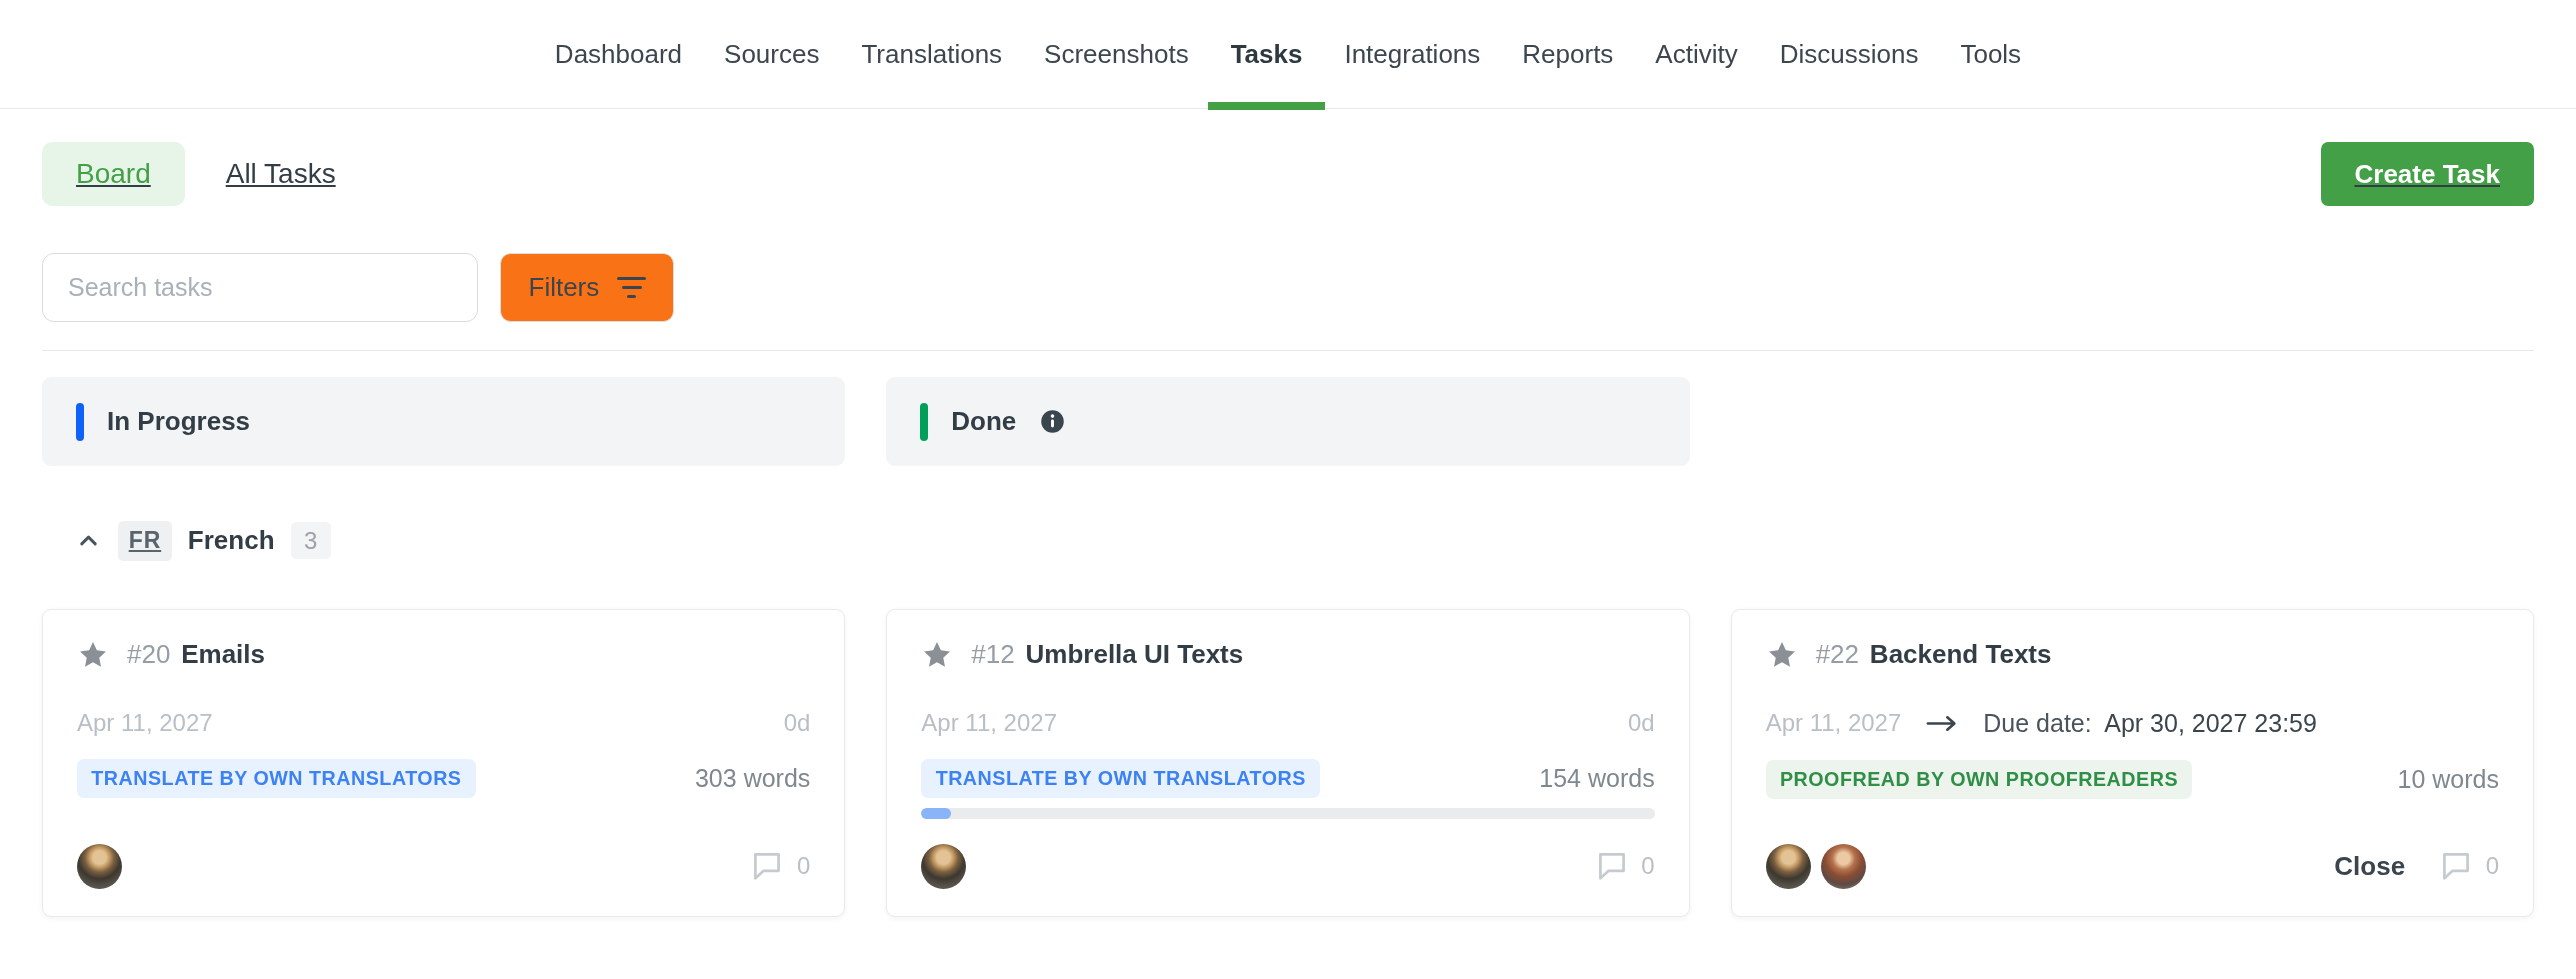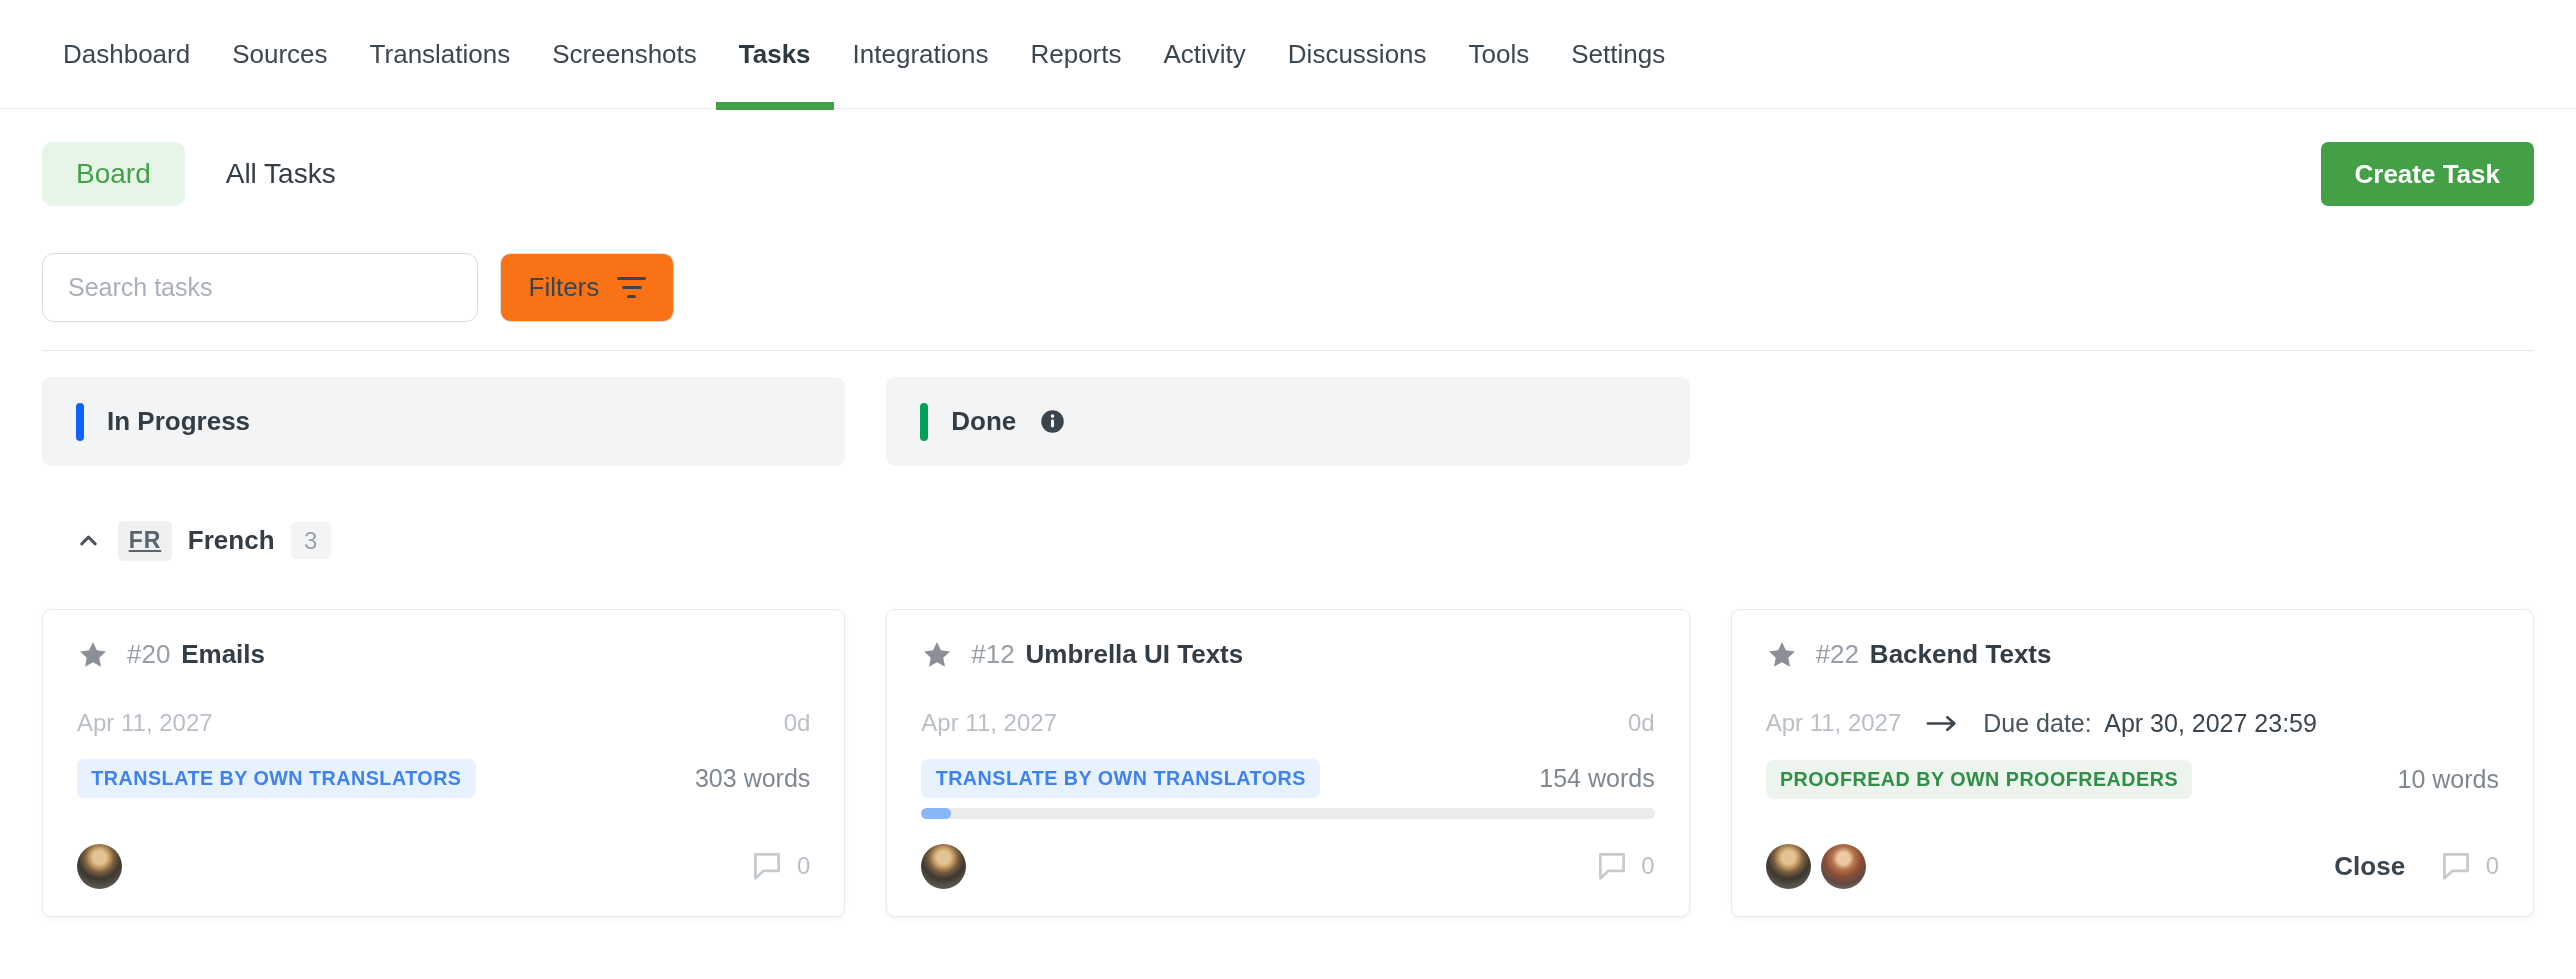--- a/index.html
+++ b/index.html
@@ -1,25 +1,25 @@
 <!DOCTYPE html>
 <html style="font-size:14.3px"><head>
 <meta charset="utf-8">
 <style>
   * { margin:0; padding:0; box-sizing:border-box; }
   html,body { width:2576px; height:979px; background:#ffffff; font-family:"Liberation Sans", sans-serif; color:#333d46; overflow:hidden; }
 
   
-  .nav { display:flex; align-items:center; gap:42px; height:109px; padding:0 63px; border-bottom:1.8px solid #e7e9ea; }
+  .nav { display:flex; align-items:center; gap:42px; height:109px; padding:0 63px; border-bottom:1.8px solid #e7e9ea;justify-content:center; }
   .nav-item { position:relative; height:100%; display:flex; align-items:center; font-size:26px; color:#3c464f; cursor:pointer; white-space:nowrap; }
   .nav-item.active { font-weight:700; color:#2f3940; }
   .nav-item.active::after { content:""; position:absolute; left:-23px; right:-23px; bottom:-1.8px; height:8px; background:#43a047; }
 
   
-  .toolbar { display:flex; align-items:center; padding:0 42px; margin-top:33px; height:64px; }
+  .toolbar { display:flex; align-items:center; padding:0 42px; margin-top:33px; height:64px;text-decoration:underline; }
   .board-pill { height:64px; display:flex; align-items:center; padding:0 34px; background:#e7f4e8; color:#43a047; font-size:28px; border-radius:10.7px; cursor:pointer; }
   .all-tasks { margin-left:41px; font-size:28px; color:#333d46; cursor:pointer; }
   .create-btn { margin-left:auto; height:64px; padding:0 34px; background:#43a047; color:#fff; font-weight:700; font-size:26px; border:none; border-radius:7.2px; font-family:"Liberation Sans",sans-serif; cursor:pointer; }
 
   
   .search-row { display:flex; gap:22.4px; padding:0 42px; margin-top:47px; }
   .search-input { width:436px; height:69px; border:1.8px solid #d9dcdf; border-radius:12px; padding:0 25px; font-size:25px; color:#333d46; font-family:"Liberation Sans",sans-serif; outline:none; }
   .search-input::placeholder { color:#a9b0b7; }
   .filters-btn { width:174px; height:69px; background:#f97316; border:1.8px solid #dcdfe2; border-radius:10.7px; display:flex; align-items:center; justify-content:center; gap:18px; font-size:26px; color:#3b454e; font-weight:500; font-family:"Liberation Sans",sans-serif; cursor:pointer; }
   .filter-icon { display:flex; flex-direction:column; align-items:center; gap:5.4px; }
@@ -82,21 +82,20 @@
   <div class="nav-item">Dashboard</div>
   <div class="nav-item">Sources</div>
   <div class="nav-item">Translations</div>
   <div class="nav-item">Screenshots</div>
   <div class="nav-item active">Tasks</div>
   <div class="nav-item">Integrations</div>
   <div class="nav-item">Reports</div>
   <div class="nav-item">Activity</div>
   <div class="nav-item">Discussions</div>
   <div class="nav-item">Tools</div>
-  <div class="nav-item">Settings</div>
 </nav>
 
 <div class="toolbar">
   <div class="board-pill">Board</div>
   <div class="all-tasks">All Tasks</div>
   <button class="create-btn">Create Task</button>
 </div>
 
 <div class="search-row">
   <input class="search-input" type="text" placeholder="Search tasks" style="">

